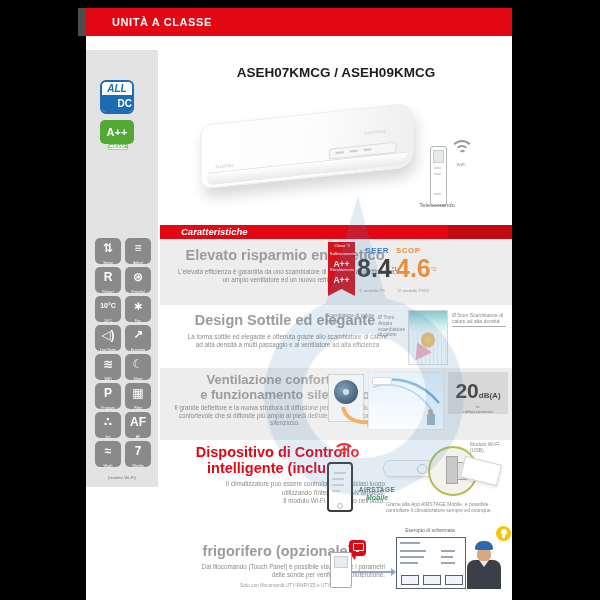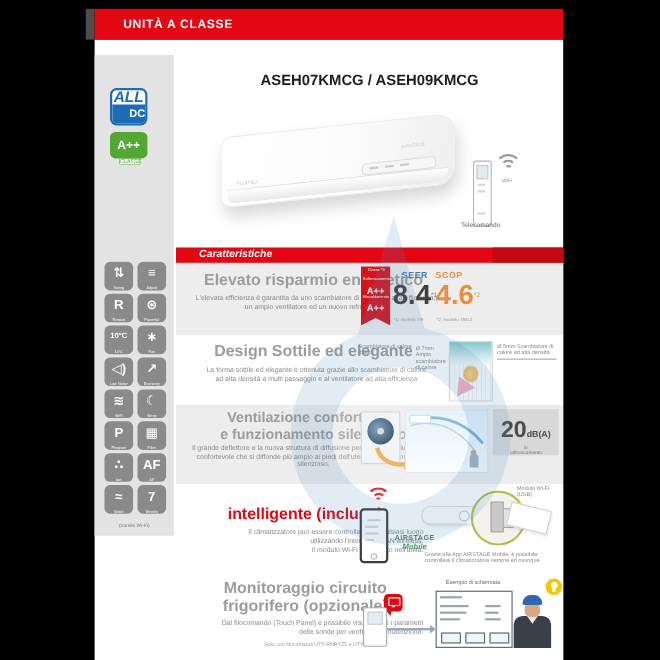--- a/index.html
+++ b/index.html
@@ -8,21 +8,21 @@
   #page{left:86px;top:36px;width:426px;height:564px;background:#fff;}
   
   #topbar{left:86px;top:8px;width:426px;height:28px;background:#e30613;color:#fff;
     font-size:11px;font-weight:bold;letter-spacing:.6px;line-height:28px;padding-left:26px;box-sizing:border-box;}
   #topbar-tab{left:78px;top:8px;width:8px;height:28px;background:#4d4d4d;}
   
   #title{left:170px;top:64px;width:332px;text-align:center;font-size:13.5px;font-weight:bold;color:#1c1c1c;line-height:17px;z-index:2;}
   
   #sidebar{left:86px;top:50px;width:72px;height:437px;background:#e3e3e3;z-index:2;}
   .badge-alldc{position:absolute;left:14px;top:30px;width:30px;height:30px;border:2px solid #1c6cb5;border-radius:6px;background:#fff;overflow:hidden;}
-  .badge-alldc .all{display:block;text-align:center;font-size:14px;font-weight:bold;font-style:italic;color:#1c6cb5;line-height:13px;}
+  .badge-alldc .all{display:block;text-align:center;font-size:10px;font-weight:bold;font-style:italic;color:#1c6cb5;line-height:13px;}
   .badge-alldc .dc{display:block;text-align:right;font-size:10px;font-weight:bold;color:#fff;background:#1c6cb5;line-height:17px;}
   .badge-class{position:absolute;left:14px;top:70px;width:34px;height:24px;background:#53a733;border-radius:5px;
     color:#fff;font-weight:bold;font-size:11px;text-align:center;line-height:24px;}
   .badge-class-rib{position:absolute;left:16px;top:94px;width:30px;height:8px;background:#fff;border:1px solid #53a733;border-radius:2px;
     color:#53a733;font-size:8px;font-style:italic;text-align:center;line-height:8px;transform:scale(.6);transform-origin:50% 0;}
   #icon-grid{position:absolute;left:9px;top:188px;width:56px;display:grid;grid-template-columns:26px 26px;gap:3px 4px;}
   .fi{width:26px;height:26px;background:#8a8a8a;border-radius:5px;position:relative;overflow:hidden;}
   .fi-g{display:block;text-align:center;color:#fff;font-size:12px;line-height:20px;font-weight:bold;}
   .fi-sm{font-size:7px;line-height:20px;}
   .fi-l{position:absolute;bottom:0;left:0;width:200%;text-align:center;color:#fff;font-size:7px;line-height:7px;
@@ -307,20 +307,21 @@
     <div id="room-head"></div>
     <div id="room-person"></div>
   </div>
   <div id="db-box">
     <div style="margin-top:6px;"><span id="db-val">20</span><span id="db-unit">dB(A)</span></div>
     <div id="db-cap">in raffrescamento</div>
   </div>
 </div>
 
 <div id="s4" class="abs section">
+  <div class="abs h-red" style="left:0;top:4px;width:235px;">Dispositivo di Controllo</div>
   <div class="abs h-red" style="left:0;top:20px;width:235px;">intelligente (incluso)</div>
   <div id="wifi-red">
     <span class="arc-red" style="left:1px;top:0;width:18px;height:18px;border-width:2.5px;"></span>
     <span class="arc-red" style="left:5.5px;top:4.5px;width:9px;height:9px;border-width:2.5px;"></span>
     <span class="arc-red" style="left:9px;top:9px;width:2px;height:2px;border-width:2.5px;"></span>
   </div>
   <div class="abs body-txt" style="left:10px;top:40px;width:215px;text-align:right;line-height:8.5px;">
     <div>Il climatizzatore può essere controllato da qualsiasi luogo</div>
     <div>utilizzando l'interfaccia LAN wireless.</div>
     <div>Il modulo Wi-Fi è integrato nell'unità.</div>
@@ -340,21 +341,20 @@
   <div id="magnify">
     <span class="mod-bar" style="left:16px;top:8px;width:10px;height:26px;"></span>
     <span class="mod-bar" style="left:27px;top:14px;width:8px;height:16px;background:#e2e2e2;"></span>
   </div>
   <div id="card"></div>
   <div class="abs cap5" style="left:310px;top:2px;width:42px;">Modulo Wi-Fi (USB)</div>
   <div class="abs cap5" style="left:226px;top:62px;width:112px;">Grazie alla App AIRSTAGE Mobile, è possibile controllare il climatizzatore sempre ed ovunque.</div>
 </div>
 
 <div id="s5" class="abs section">
-  <div class="abs h-gray" style="left:0;top:2px;width:235px;">Monitoraggio circuito</div>
   <div class="abs h-gray" style="left:0;top:18px;width:235px;">frigorifero (opzionale)</div>
   <div id="alert-icon">
     <div id="alert-scr"></div>
     <div id="alert-stem"></div>
     <div id="alert-tail"></div>
   </div>
   <div class="abs body-txt" style="left:10px;top:38px;width:215px;text-align:right;">
     <div>Dal filocomando (Touch Panel) è possibile visualizzare i parametri</div>
     <div>delle sonde per verifica e manutenzione.</div>
   </div>

